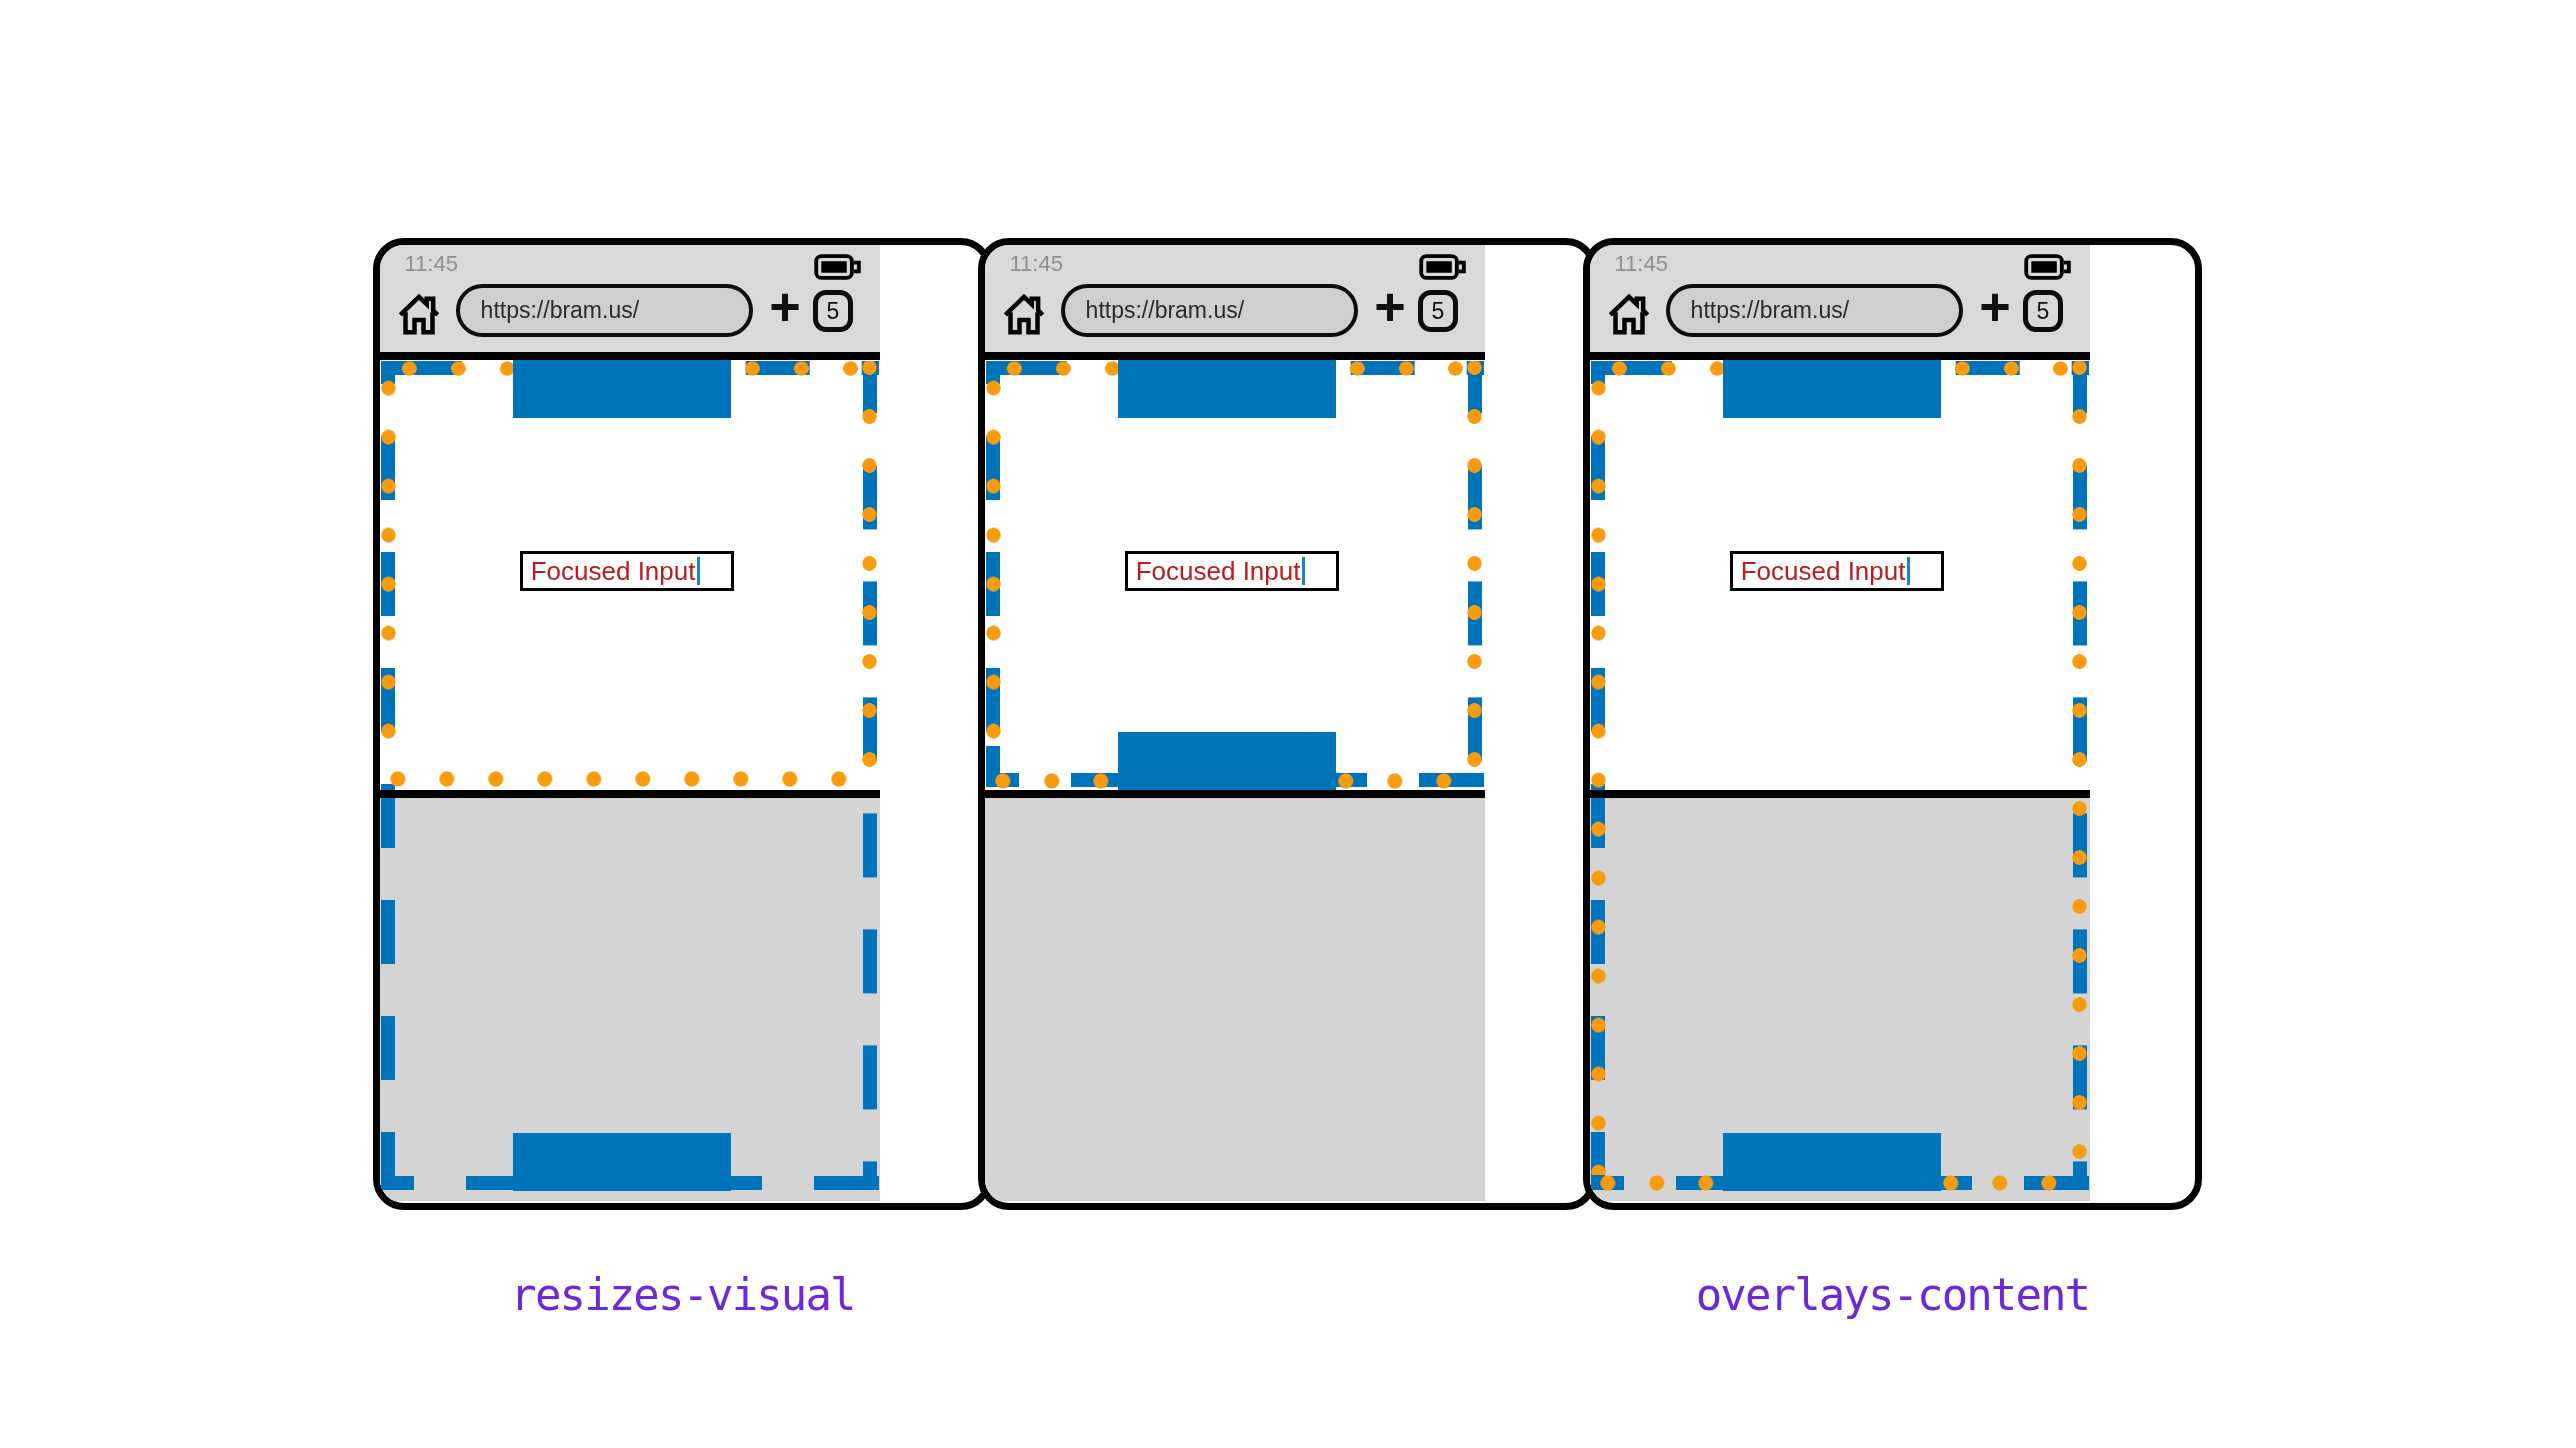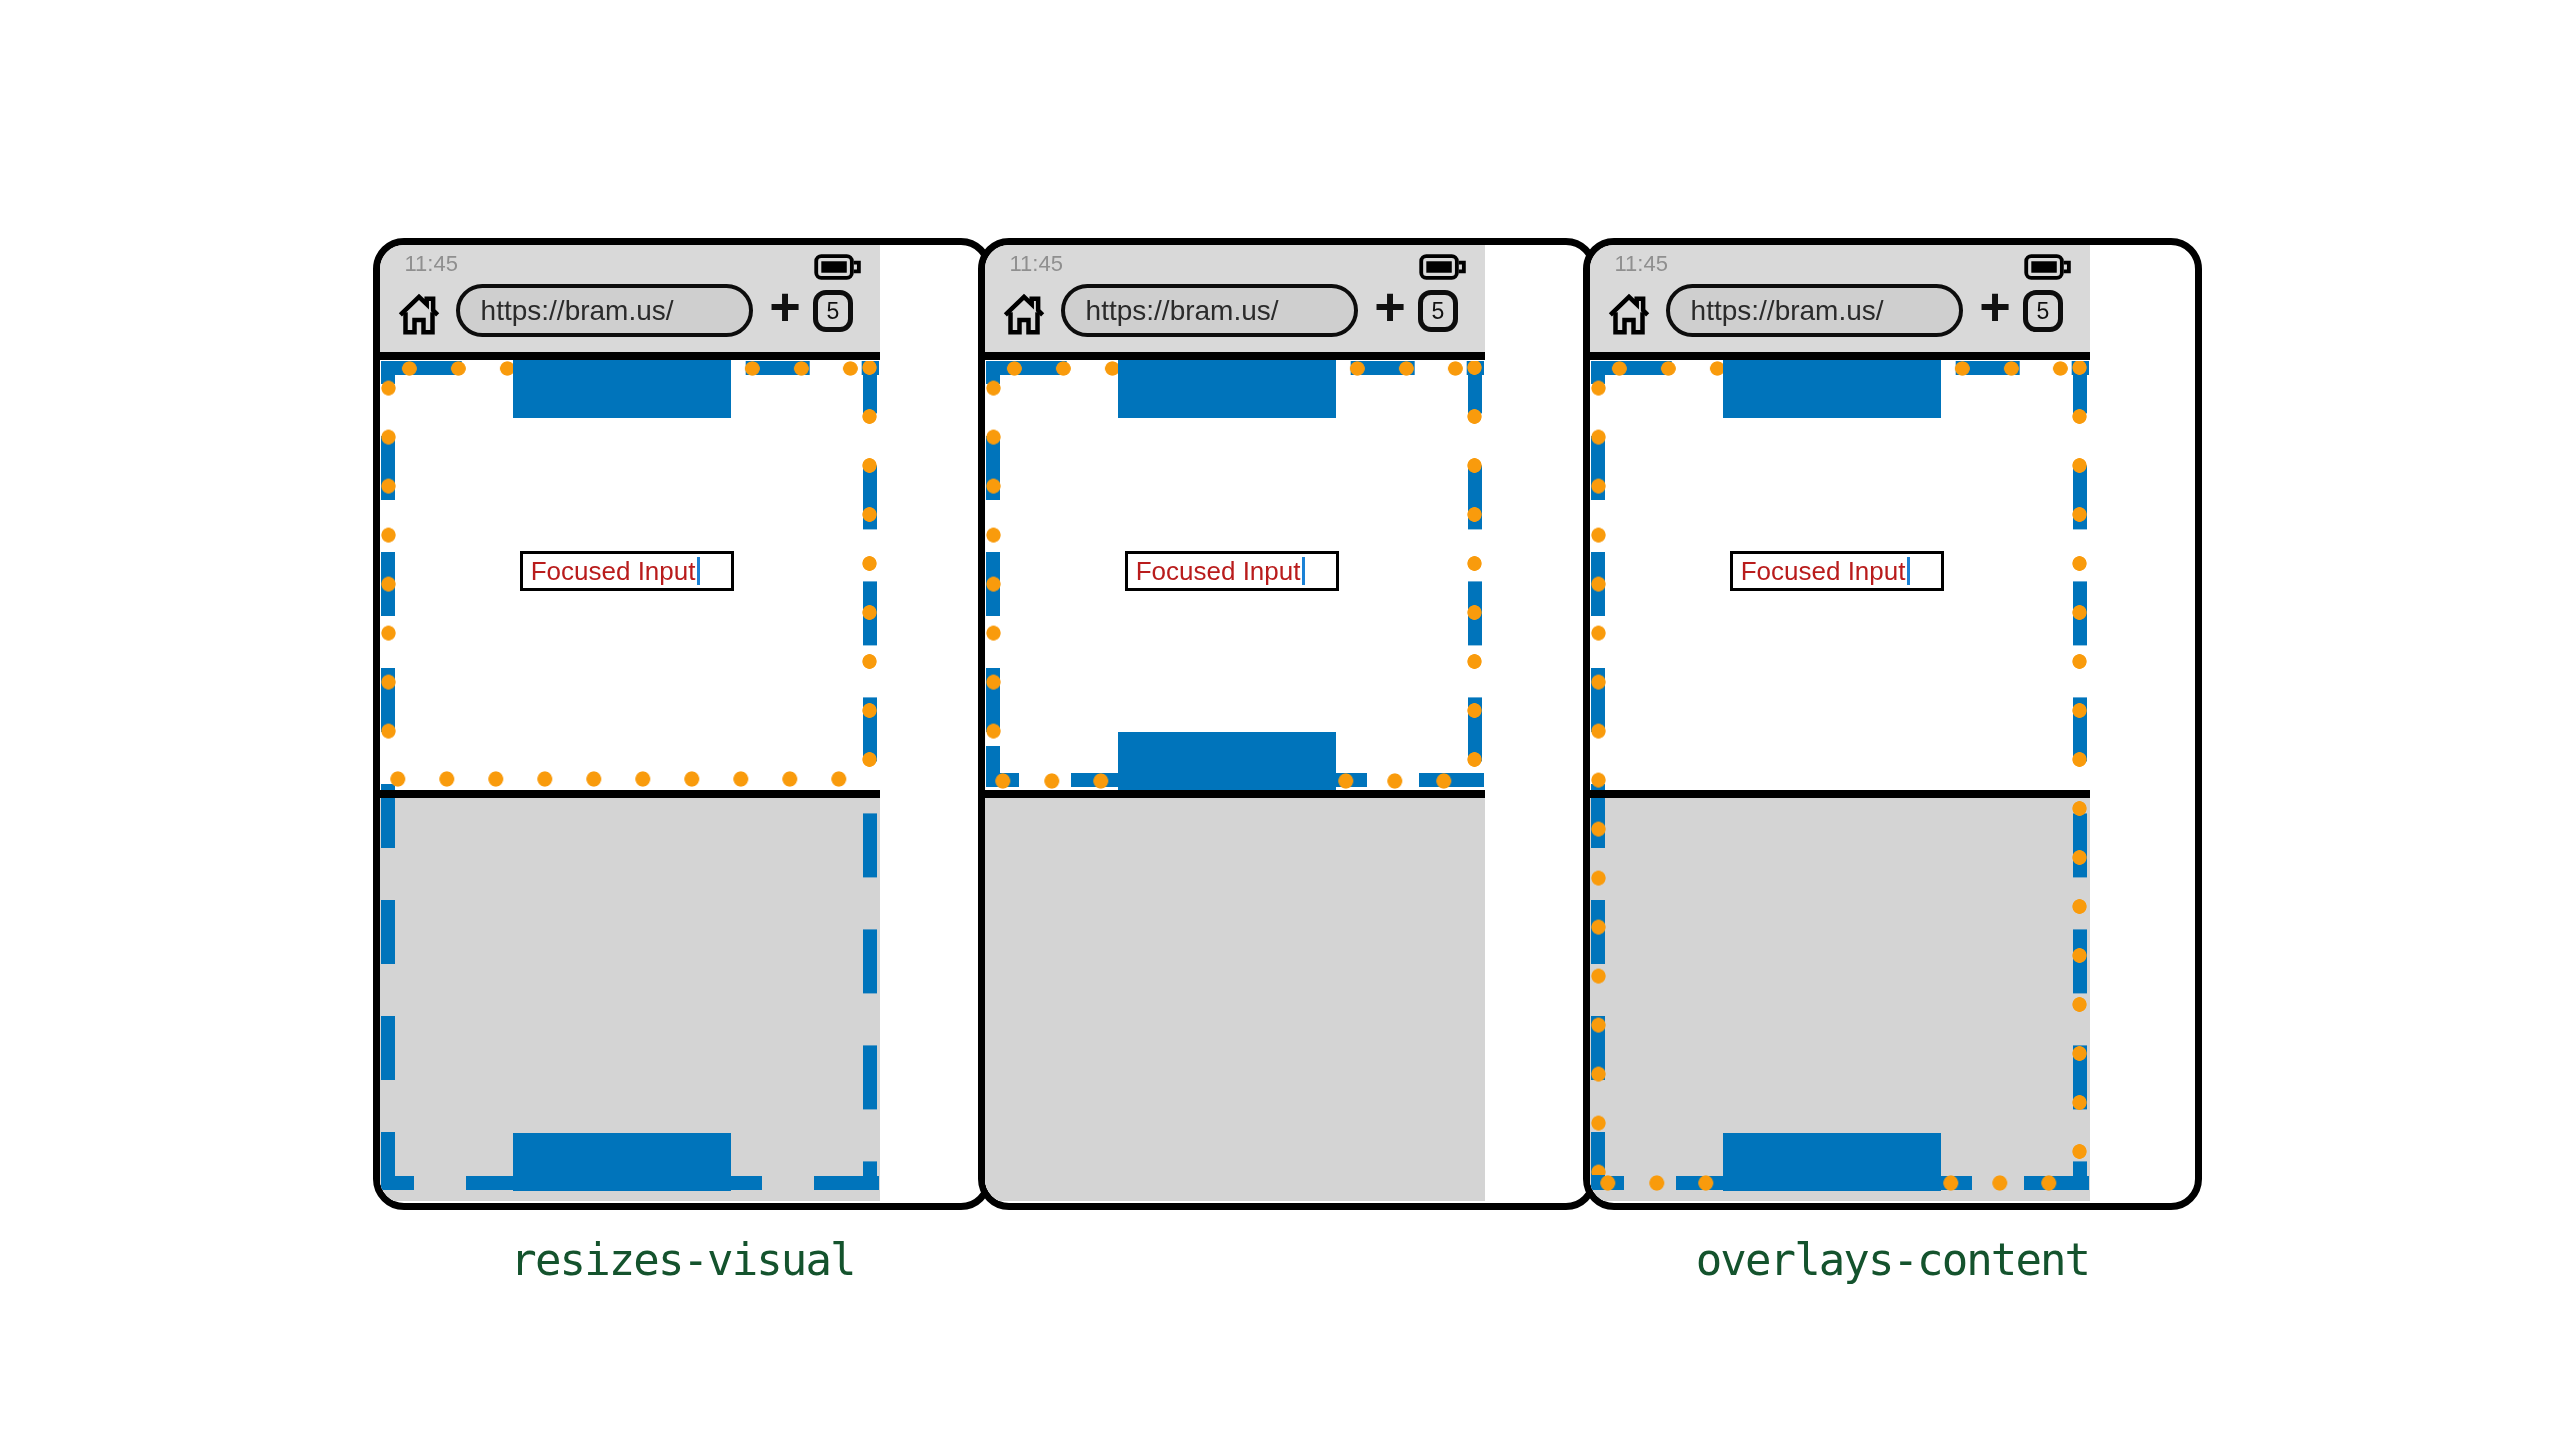--- a/index.html
+++ b/index.html
@@ -21,21 +21,21 @@
     border-radius:31px;background:#fff;overflow:hidden;}
 
   
   .chrome{position:absolute;left:0;top:0;width:500px;height:107px;background:var(--chrome);}
   .status-time{position:absolute;left:24.5px;top:6.4px;font-size:22px;color:#8F8F8F;}
   .battery{position:absolute;right:16.7px;top:7.7px;width:49px;height:28px;}
   .home-btn{position:absolute;left:16.7px;top:46px;width:44px;height:45px;}
   .url-pill{position:absolute;left:76px;top:39px;width:297px;height:53px;
     border:4.5px solid #0d0d0d;border-radius:26.4px;background:var(--pill);
     display:flex;align-items:center;}
-  .url-text{padding-left:20.6px;font-size:28px;color:#2b2b2b;white-space:nowrap;}
+  .url-text{padding-left:20.6px;font-size:23px;color:#2b2b2b;white-space:nowrap;}
   .newtab-btn{position:absolute;left:384px;top:35px;width:42px;height:55px;
     font-size:54px;font-weight:600;color:#111;text-align:center;line-height:53px;}
   .tab-btn{position:absolute;left:433px;top:45px;width:40px;height:42px;
     border:5.2px solid #0d0d0d;border-radius:13px;display:flex;align-items:center;
     justify-content:center;font-size:23px;color:#111;background:var(--chrome);}
   .chrome-sep{position:absolute;left:0;top:107px;width:500px;height:8.4px;background:#000;}
 
   
   .page{position:absolute;left:0;top:115px;width:500px;height:841px;background:#fff;}
 
@@ -89,22 +89,22 @@
   .mode-resizes-content .dots-row-bottom{top:413px;}
   .mode-resizes-content .page-footer{top:372px;}
 
   .mode-overlays-content .dash-col{height:829px;}
   .mode-overlays-content .dots-col{height:814px;}
   .mode-overlays-content .dash-row-bottom{top:816px;}
   .mode-overlays-content .dots-row-bottom{top:815px;}
   .mode-overlays-content .page-footer{top:773px;}
 
   
-  .caption{margin-top:24px;font-family:"DejaVu Sans Mono",monospace;
-    font-size:44px;letter-spacing:-1.9px;color:#14532d;text-align:center;}
+  .caption{margin-top:59px;font-family:"DejaVu Sans Mono",monospace;
+    font-size:44px;letter-spacing:-1.9px;color:#6d28d9;text-align:center;}
 </style>
 </head>
 <body>
 
 <div class="stage" id="stage">
   <div class="phone-col">
     <div class="phone phone-wrap mode-resizes-visual">
 
       <div class="chrome">
         <div class="status-time">11:45</div>

